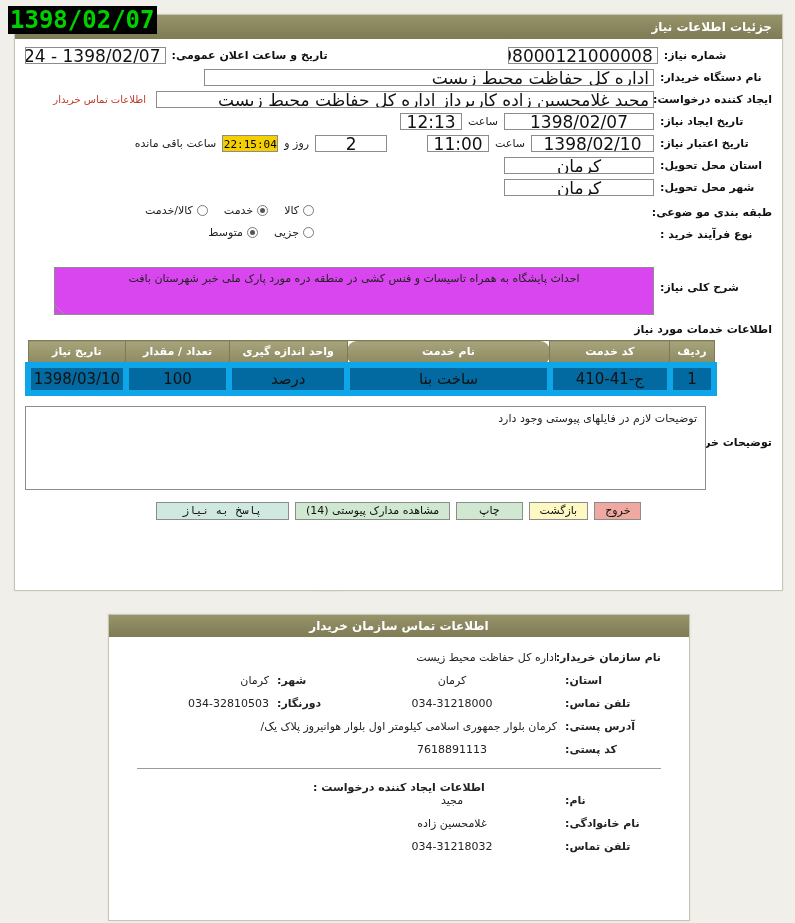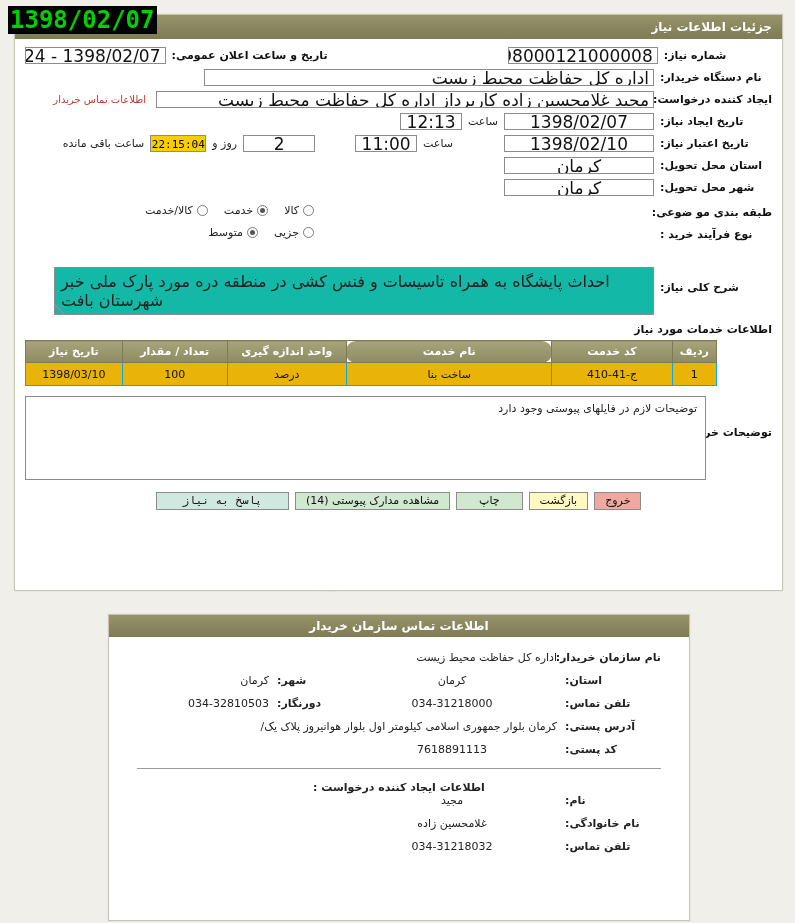--- a/index.html
+++ b/index.html
@@ -151,26 +151,26 @@
   }
   .radio-item{
     display:flex;
     align-items:center;
     margin-left:16px;
     font-size:11px;
     cursor:pointer;
   }
   .desc-box{
     border:1px solid #8c8c8c;
-    background:#14b8a6;
+    background:#d946ef;
     height:48px;
     padding:4px 6px;
-    font-size:16px;
-    box-sizing:border-box;
-    text-align:left;
+    font-size:11px;
+    box-sizing:border-box;
+    text-align:center;
     position:relative;
   }
   .resize{
     position:absolute;
     bottom:0; left:0;
     width:9px;height:9px;
     background:
       linear-gradient(45deg,transparent 45%,#9a9a9a 45%,#9a9a9a 55%,transparent 55%);
   }
   .section-title{
@@ -189,25 +189,25 @@
     background:#9d9a72;
     background:linear-gradient(#a7a47c,#8e8b63);
     color:#fff;
     font-weight:bold;
     border:1px solid #7d7a58;
     height:19px;
     text-align:center;
     font-size:11px;
   }
   table.grid td{
-    border:1px solid #0ea5e9;
+    border:6px solid #0ea5e9;
     height:20px;
     text-align:center;
-    background:#eab308;
-    font-size:11px;
+    background:#0369a1;
+    font-size:15px;
     color:#111;
   }
   .notes-box{
     border:1px solid #8c8c8c;
     background:#fff;
     min-height:84px;
     padding:5px 8px;
     font-size:11px;
     text-align:right;
     box-sizing:border-box;
@@ -325,21 +325,21 @@
 
     <div class="row">
       <div class="lbl w-lbl">تاریخ ایجاد نیاز:</div>
       <div class="fld" style="width:150px;">1398/02/07</div>
       <div class="mini-lbl">ساعت</div>
       <div class="fld" style="width:62px;">12:13</div>
     </div>
 
     <div class="row">
       <div class="lbl w-lbl">تاریخ اعتبار نیاز:</div>
-      <div class="fld" style="width:150px;margin-left:45px;">1398/02/10</div>
+      <div class="fld" style="width:123px;">1398/02/10</div>
       <div class="mini-lbl">ساعت</div>
       <div class="fld" style="width:62px;">11:00</div>
       <div class="fld" style="width:72px;margin-right:40px;">2</div>
       <div class="mini-lbl">روز و</div>
       <div class="countdown">22:15:04</div>
       <div class="mini-lbl">ساعت باقی مانده</div>
     </div>
 
     <div class="row">
       <div class="lbl w-lbl">استان محل تحویل:</div>

